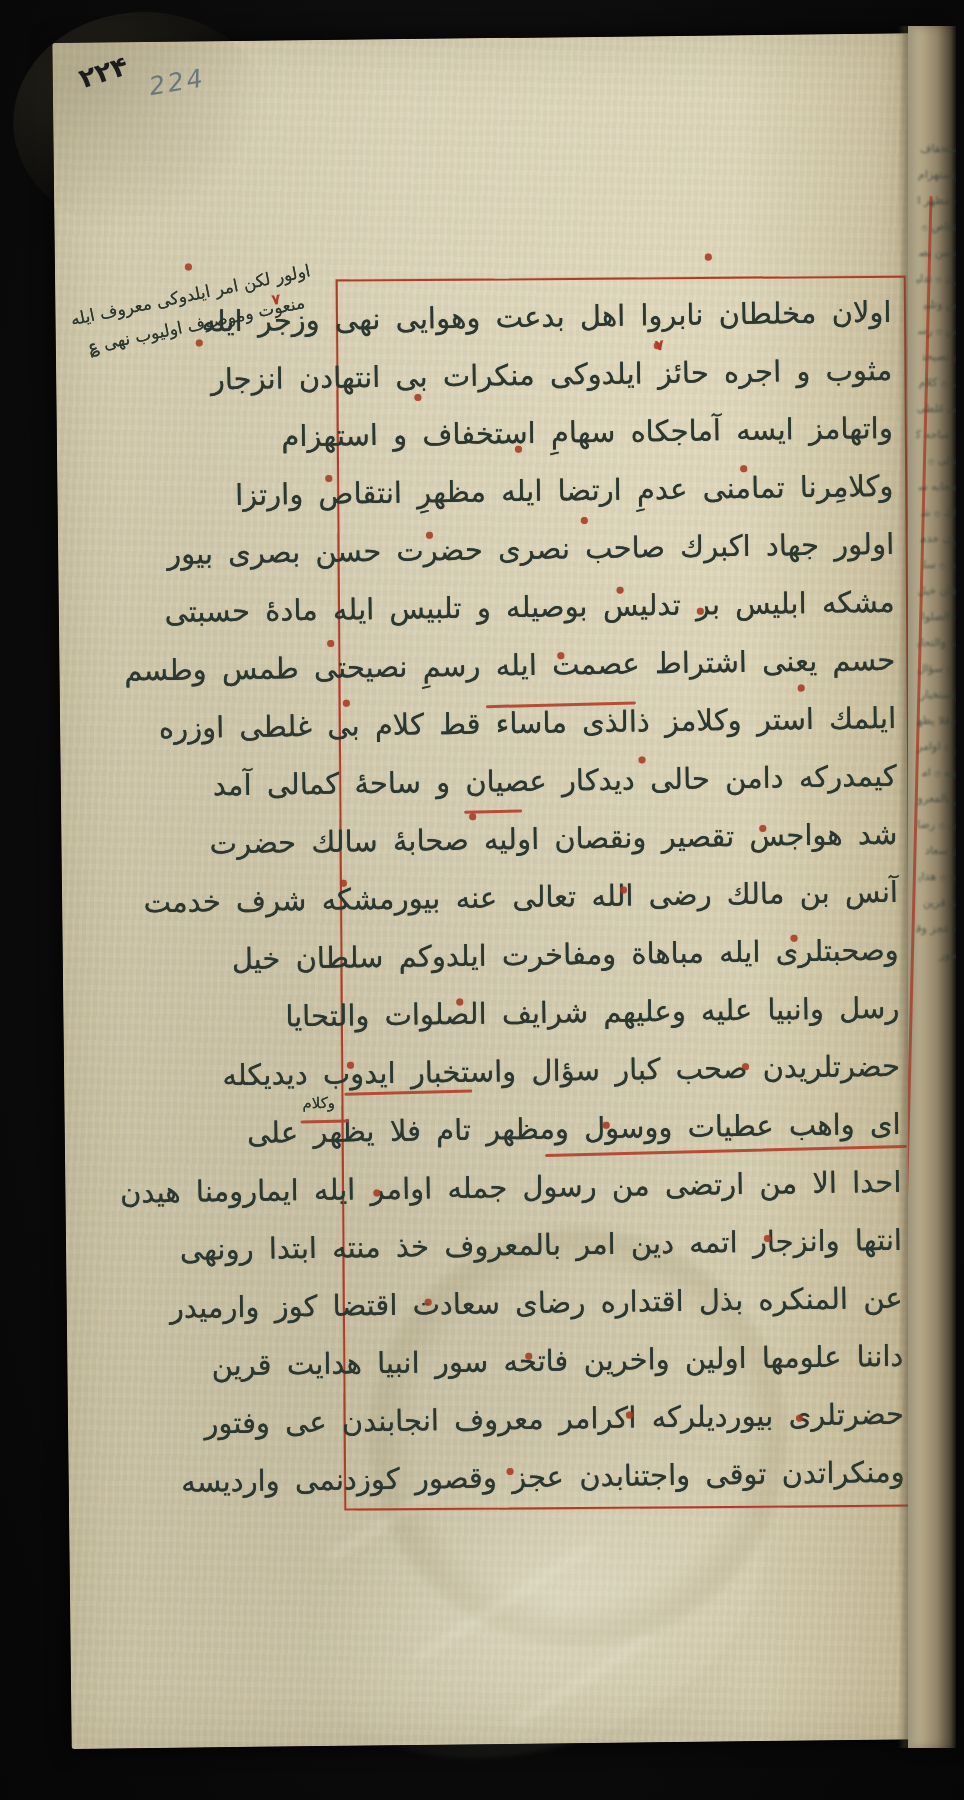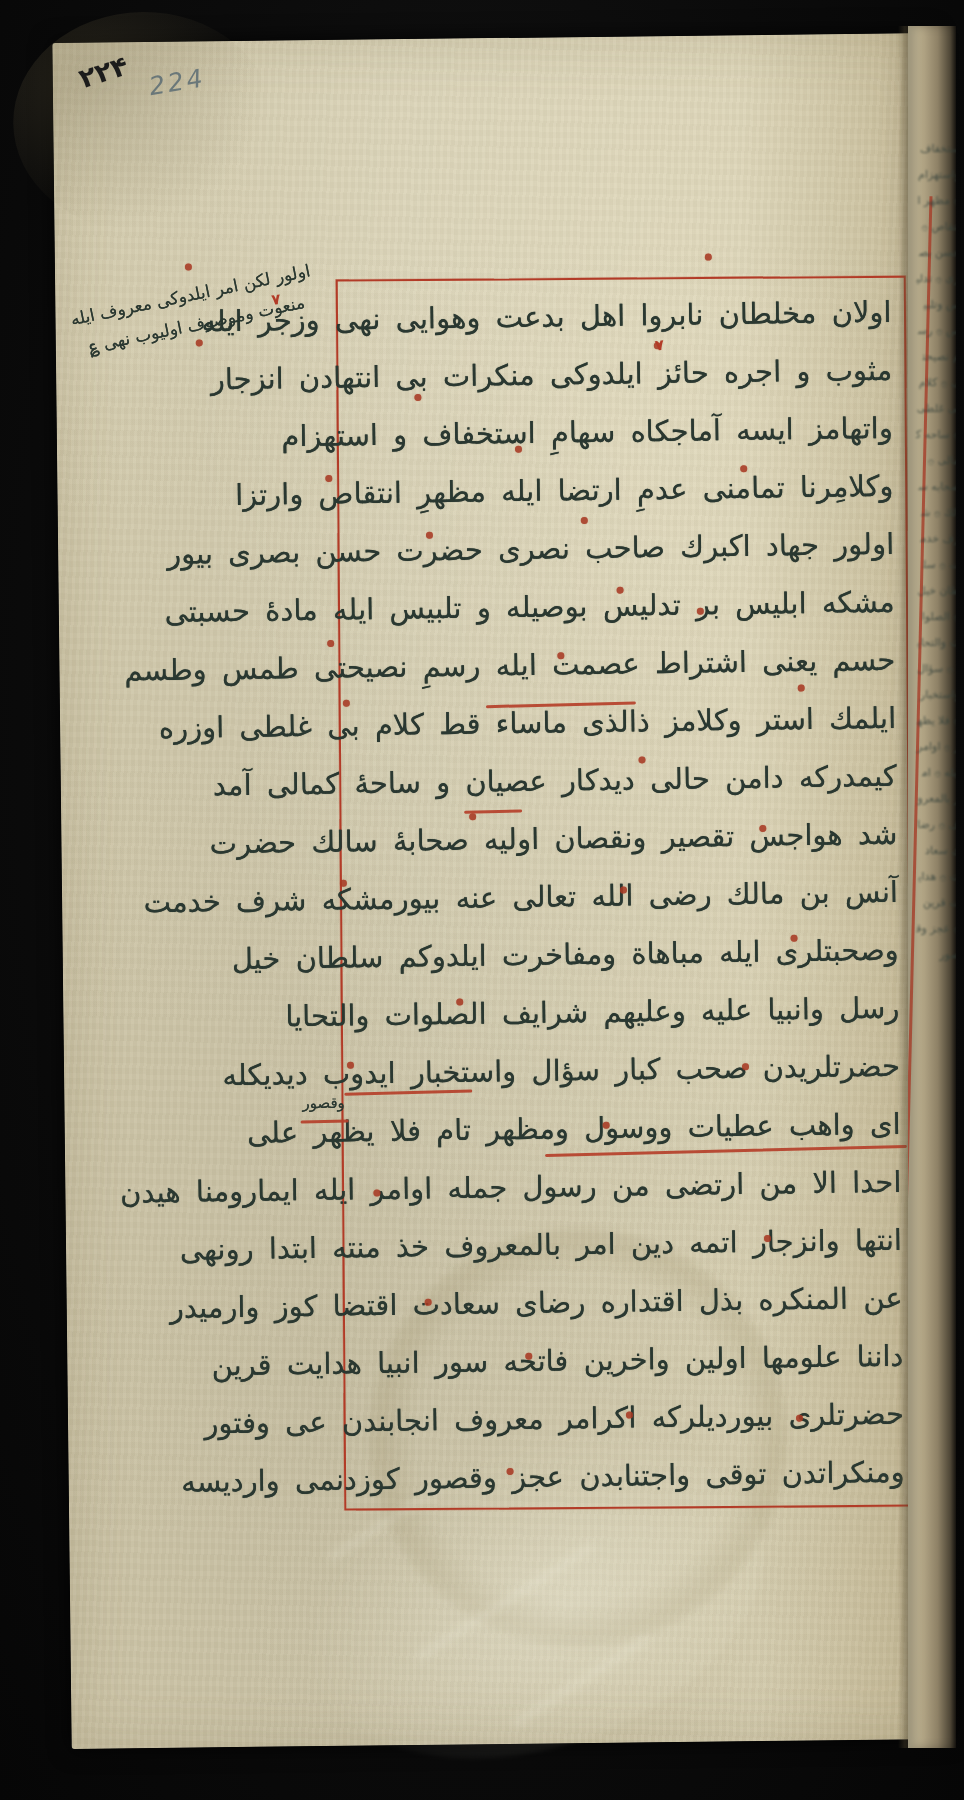--- a/index.html
+++ b/index.html
@@ -152,21 +152,21 @@
       <div class="tline">داننا علومها اولين واخرين فاتحه سور انبيا هدايت قرين</div>
       <div class="tline">حضرتلرى بيورديلركه اكرامر معروف انجابندن عى وفتور</div>
       <div class="tline">ومنكراتدن توقى واجتنابدن عجز وقصور كوزدنمى وارديسه</div>
     </div>
 
   <div class="margin-note">
     <div>اولور لكن امر ايلدوكى معروف ايله</div>
     <div>منعوت وموصوف اوليوب نهى ؏</div>
   </div>
 
-  <div class="interlinear" style="left:238px;top:1054px;">وقصور</div>
+  <div class="interlinear" style="left:238px;top:1054px;">وكلام</div>
 
   <div id="rubrication">
       <span class="rdot" style="left: 650px; top: 218px;"></span>
       <span class="rdot" style="left: 598px; top: 306px;"></span>
       <span class="rdot" style="left: 358px; top: 355px;"></span>
       <span class="rdot" style="left: 458px; top: 408px;"></span>
       <span class="rdot" style="left: 683px; top: 430px;"></span>
       <span class="rdot" style="left: 268px; top: 435px;"></span>
       <span class="rdot" style="left: 523px; top: 480px;"></span>
       <span class="rdot" style="left: 368px; top: 493px;"></span>

